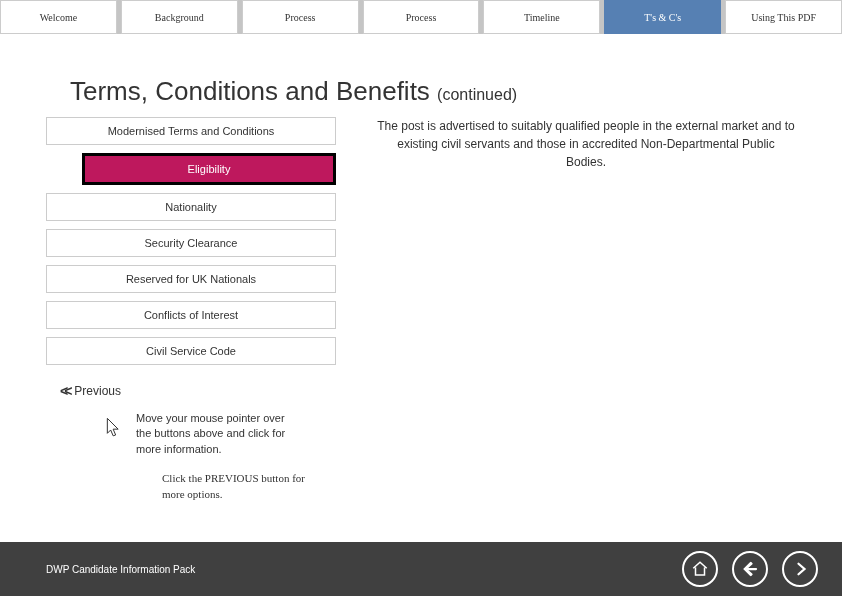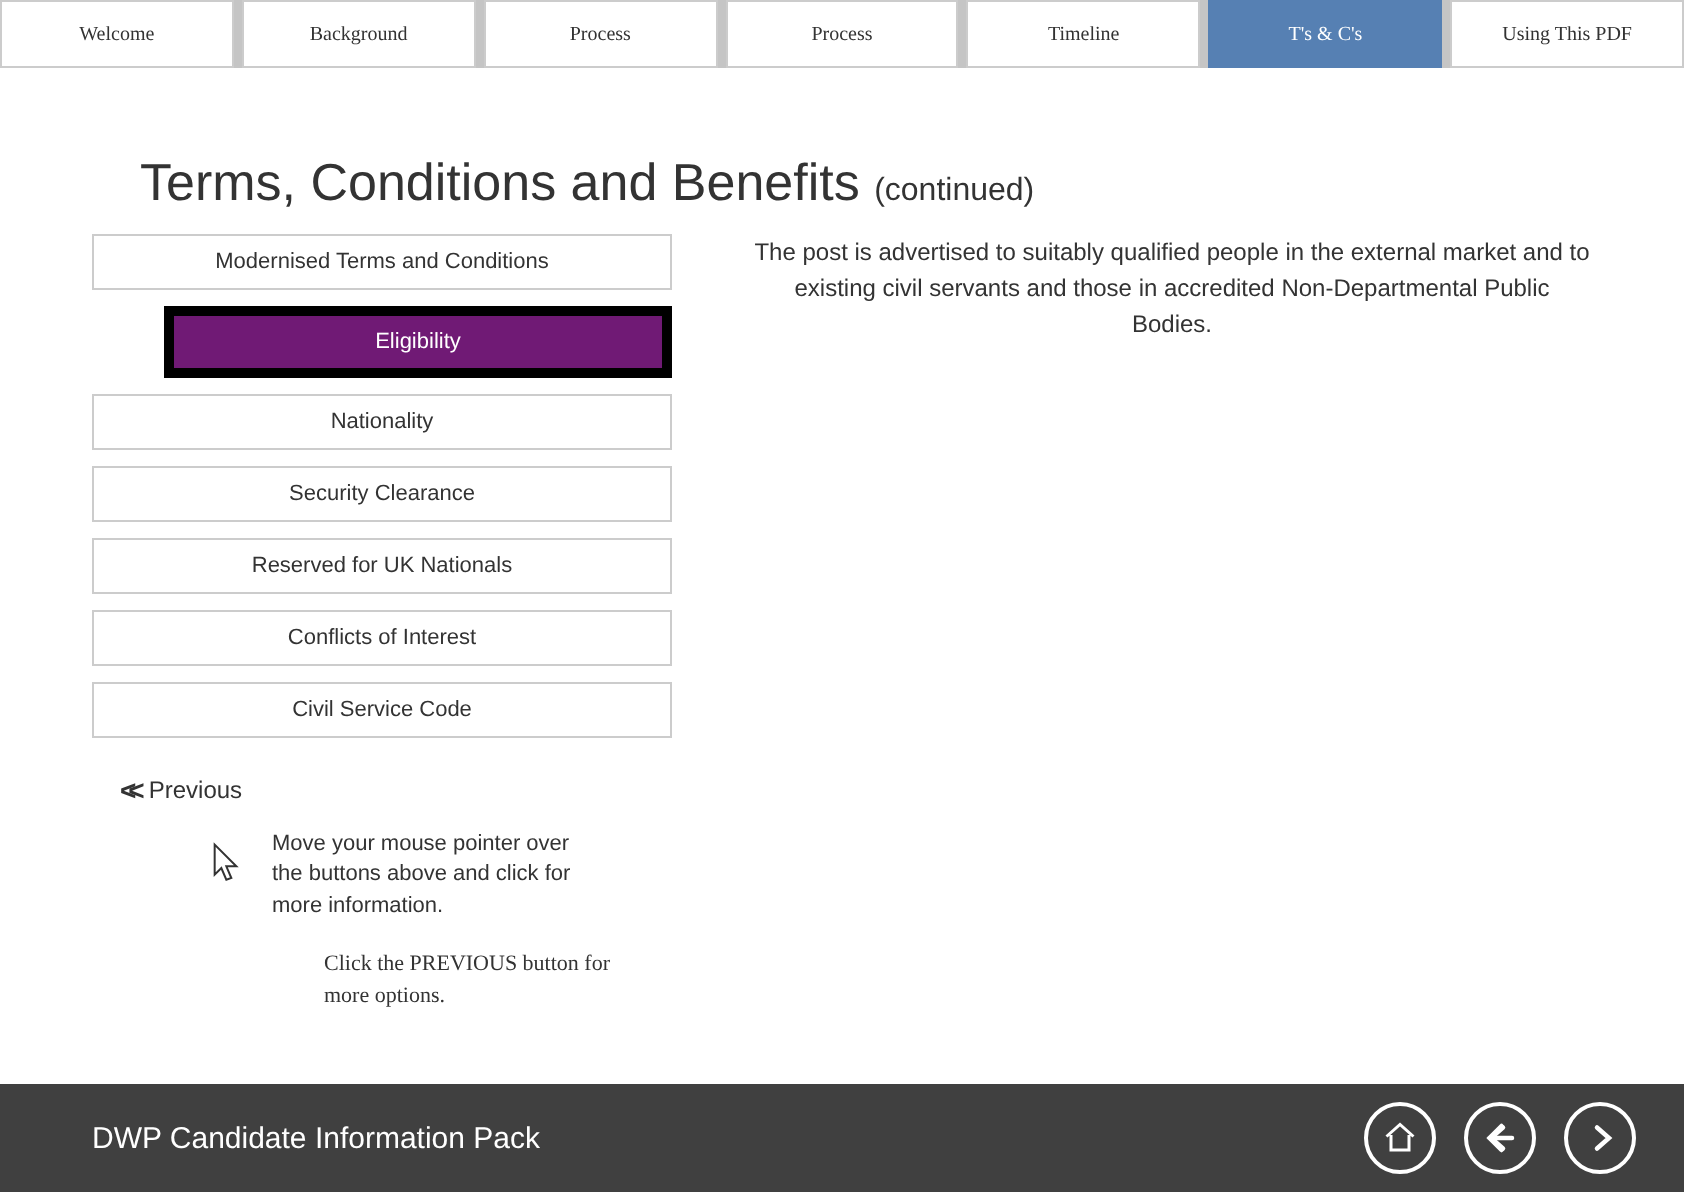--- a/index.html
+++ b/index.html
@@ -62,23 +62,23 @@
     .sidebar-item {
       background: #fff;
       border: 1px solid #ccc;
       font-size: 11px;
       padding: 7px 0;
       text-align: center;
       cursor: pointer;
       color: #333;
     }
     .sidebar-item.active {
-      background: #701a75;
-      color: #fff;
-      border: 5px solid #000000;
+      background: #be185d;
+      color: #fff;
+      border: 3px solid #000000;
       margin-left: 36px;
     }
     .body-text {
       font-size: 12px;
       color: #333;
       line-height: 1.5;
       flex: 1;
       text-align: center;
     }
     .prev-row {
@@ -133,21 +133,21 @@
       width: 100%;
       height: 54px;
       background: #404040;
       display: flex;
       align-items: center;
       justify-content: space-between;
       padding: 0 24px 0 46px;
     }
     .footer-title {
       color: #fff;
-      font-size: 15px;
+      font-size: 10px;
     }
     .footer-icons {
       display: flex;
       gap: 14px;
     }
     .footer-icon {
       width: 36px;
       height: 36px;
       border: 2px solid #fff;
       border-radius: 50%;

